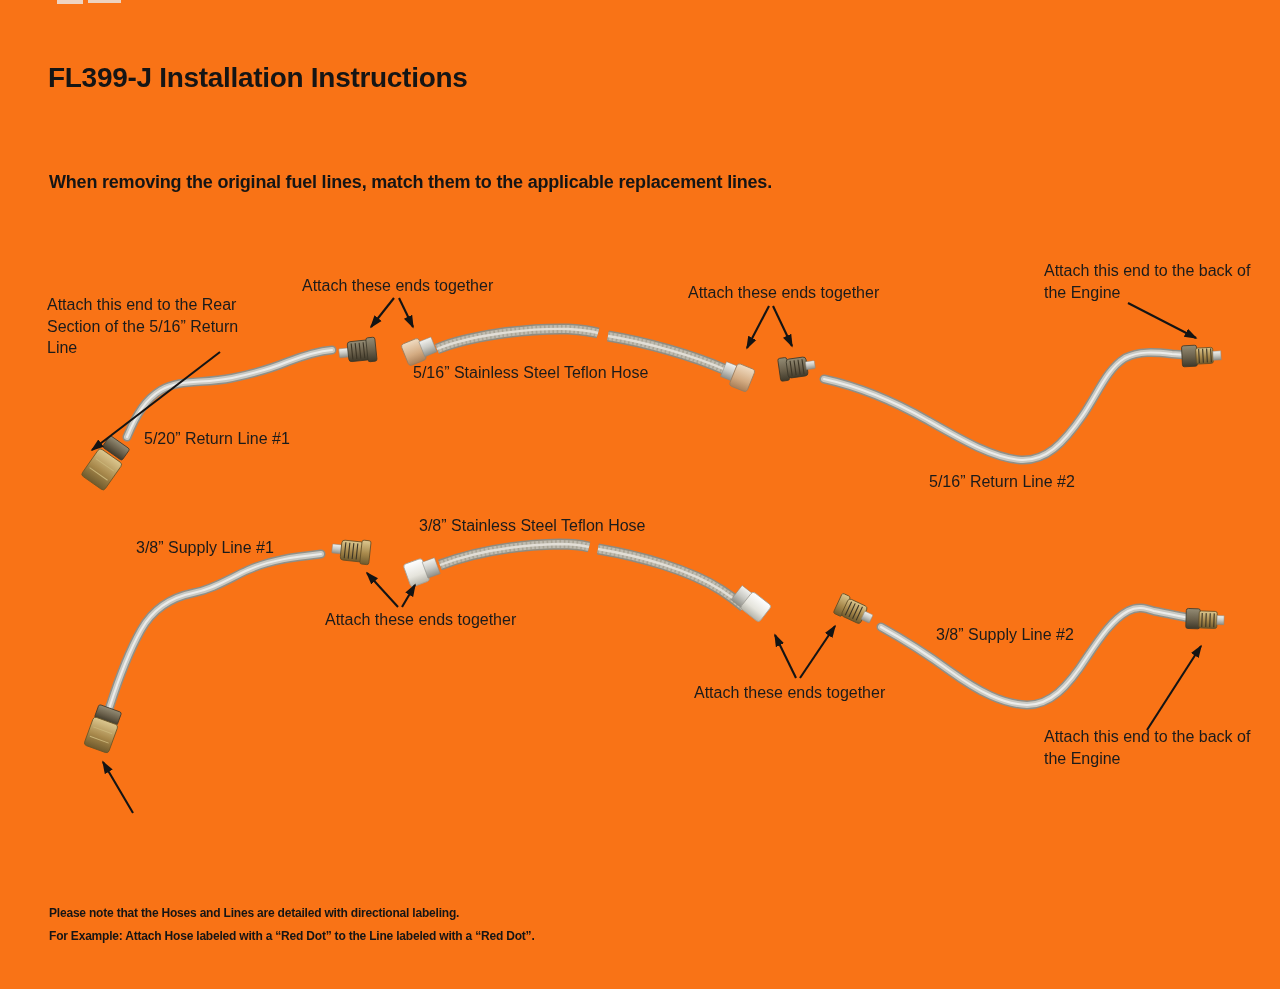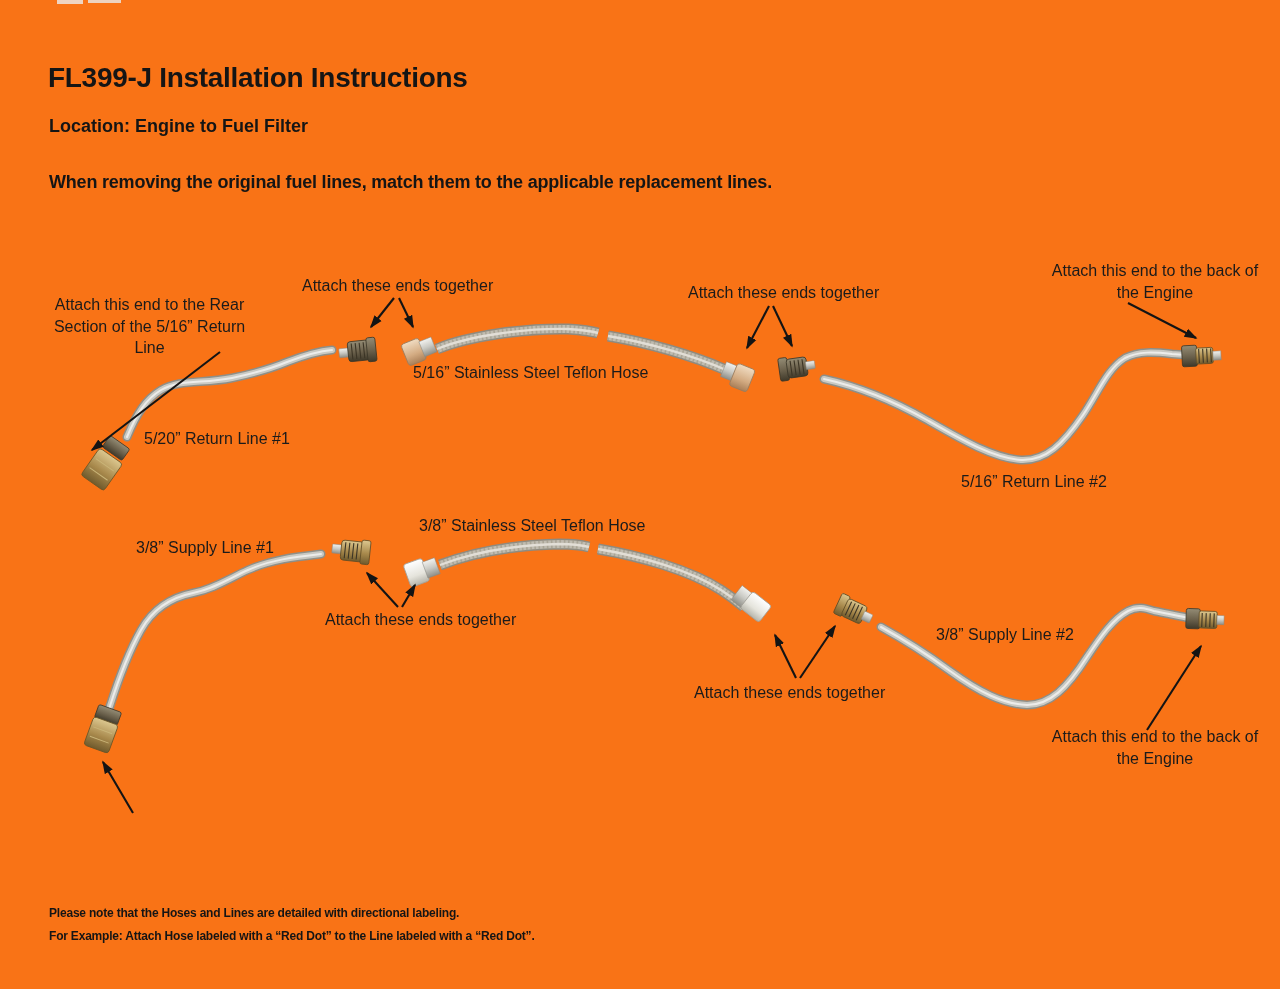--- a/index.html
+++ b/index.html
@@ -32,21 +32,21 @@
     font-size: 12px; font-weight: 700; color: #151515; white-space: nowrap;
     letter-spacing: -0.2px;
   }
   .fn1 { top: 906px; }
   .fn2 { top: 929px; }
   .anno {
     position: absolute;
     font-size: 16px; line-height: 21.5px; color: #1b1b1b;
     white-space: nowrap;
   }
-  .anno.wrap { white-space: normal; text-align: center; }
+  .anno.wrap { white-space: normal; }
   svg.diagram { position: absolute; left: 0; top: 0; }
   .tube-base { stroke: #8f8f88; stroke-width: 9; fill: none; stroke-linecap: round; stroke-linejoin: round; }
   .tube-mid  { stroke: #c9c9c3; stroke-width: 6; fill: none; stroke-linecap: round; stroke-linejoin: round; }
   .tube-hi   { stroke: #ececea; stroke-width: 2; fill: none; stroke-linecap: round; stroke-linejoin: round; }
   .hose-base { stroke: #8f8b80; stroke-width: 11; fill: none; }
   .hose-mid  { stroke: #c0bcb1; stroke-width: 8; fill: none; }
   .hose-weave{ stroke: #97927f; stroke-width: 8; fill: none; stroke-dasharray: 1.6 2.6; opacity: .55; }
   .hose-hi   { stroke: #e2ded6; stroke-width: 2.4; fill: none; }
   .threads   { stroke: #3c3526; stroke-width: 1.1; fill: none; }
   .arrows path { stroke: #141414; stroke-width: 2.1; fill: none; marker-end: url(#ah); }
@@ -223,36 +223,35 @@
       <path d="M398,607 L367,573"></path>
       <path d="M402,607 L415,585"></path>
       <path d="M796,678 L775,635"></path>
       <path d="M800,678 L835,626"></path>
       <path d="M1147,730 L1201,646"></path>
       <path d="M133,813 L103,762"></path>
     </g>
   </svg>
 
   <div class="abs page-title">FL399-J Installation Instructions</div>
-  <div class="abs location-line">Location: Engine to Fuel Filter</div>
   <div class="abs intro-line">When removing the original fuel lines, match them to the applicable replacement lines.</div>
 
   <div class="anno wrap" style="left:47px; top:294px; width:205px;">Attach this end to the Rear Section of the 5/16” Return Line</div>
 
   <div class="anno" style="left:302px; top:275px;">Attach these ends together</div>
 
   <div class="anno" style="left:688px; top:282px;">Attach these ends together</div>
 
   <div class="anno wrap" style="left:1044px; top:260px; width:222px;">Attach this end to the back of the Engine</div>
 
   <div class="anno" style="left:413px; top:362px;text-align:center;">5/16” Stainless Steel Teflon Hose</div>
 
   <div class="anno" style="left:144px; top:428px;">5/20” Return Line #1</div>
 
-  <div class="anno" style="left:929px; top:471px;margin-left:32px;">5/16” Return Line #2</div>
+  <div class="anno" style="left:929px; top:471px;">5/16” Return Line #2</div>
 
   <div class="anno" style="left:419px; top:515px;">3/8” Stainless Steel Teflon Hose</div>
 
   <div class="anno" style="left:136px; top:537px;">3/8” Supply Line #1</div>
 
   <div class="anno" style="left:325px; top:609px;">Attach these ends together</div>
 
   <div class="anno" style="left:936px; top:624px;">3/8” Supply Line #2</div>
 
   <div class="anno" style="left:694px; top:682px;">Attach these ends together</div>

